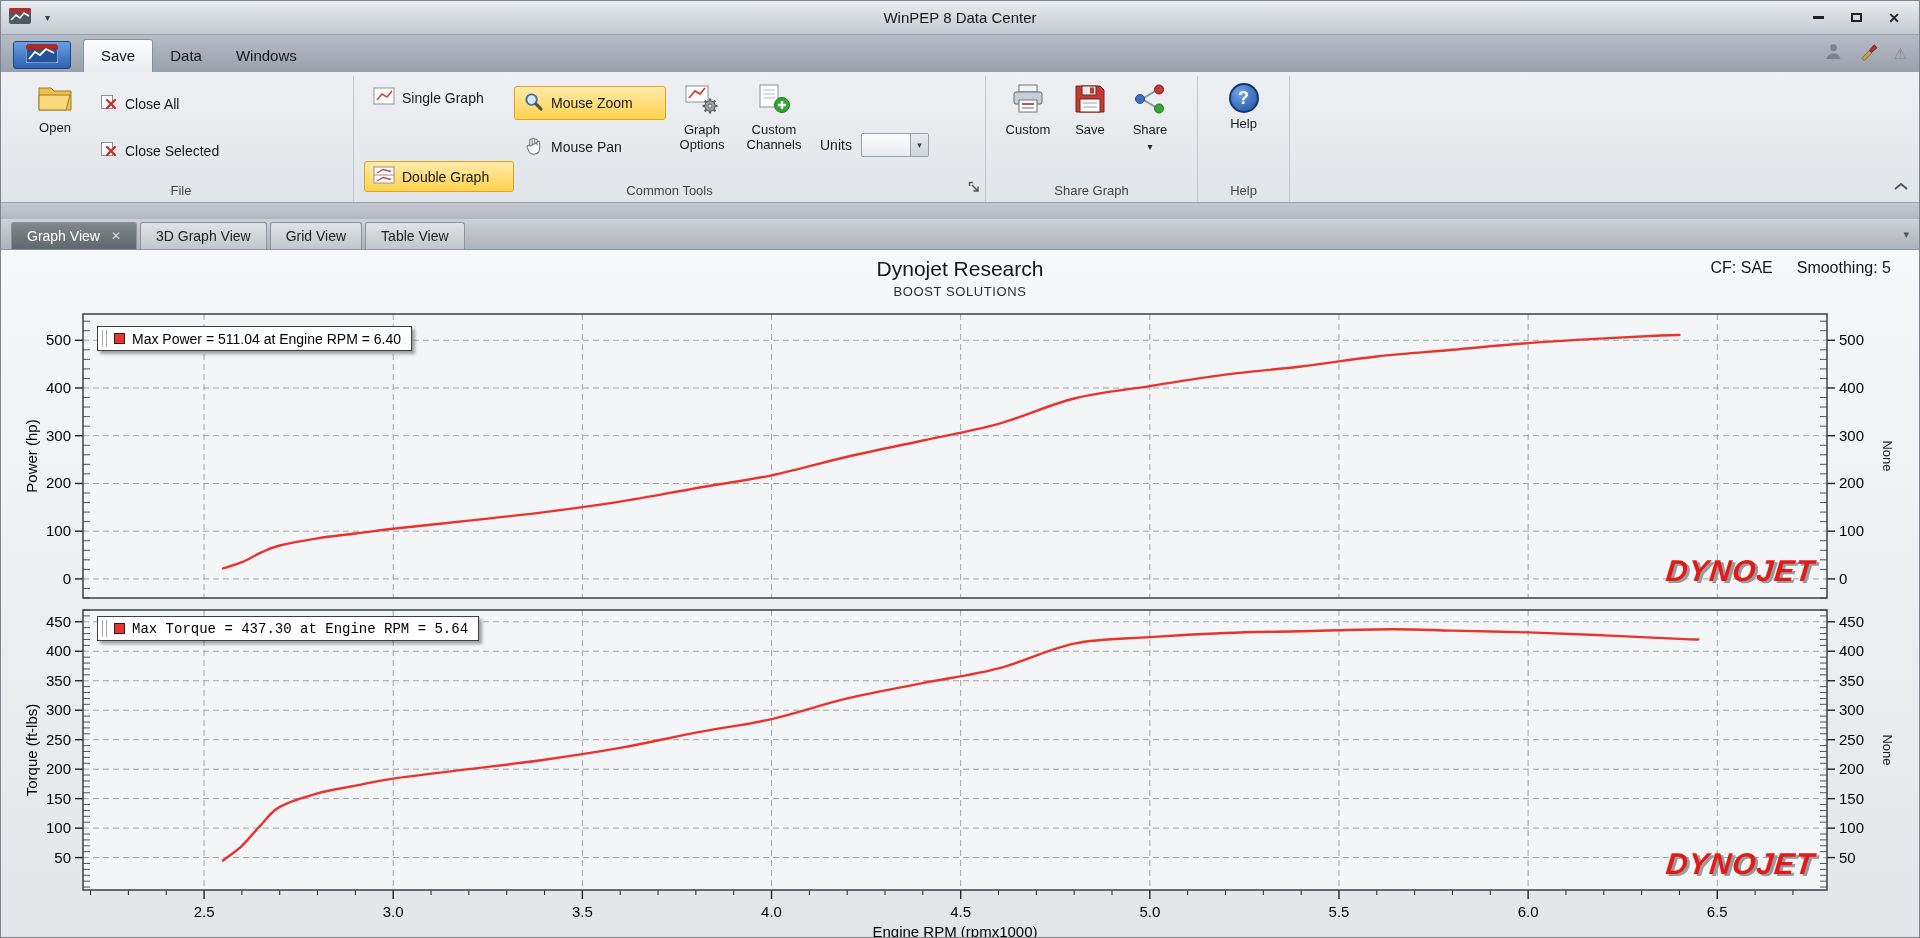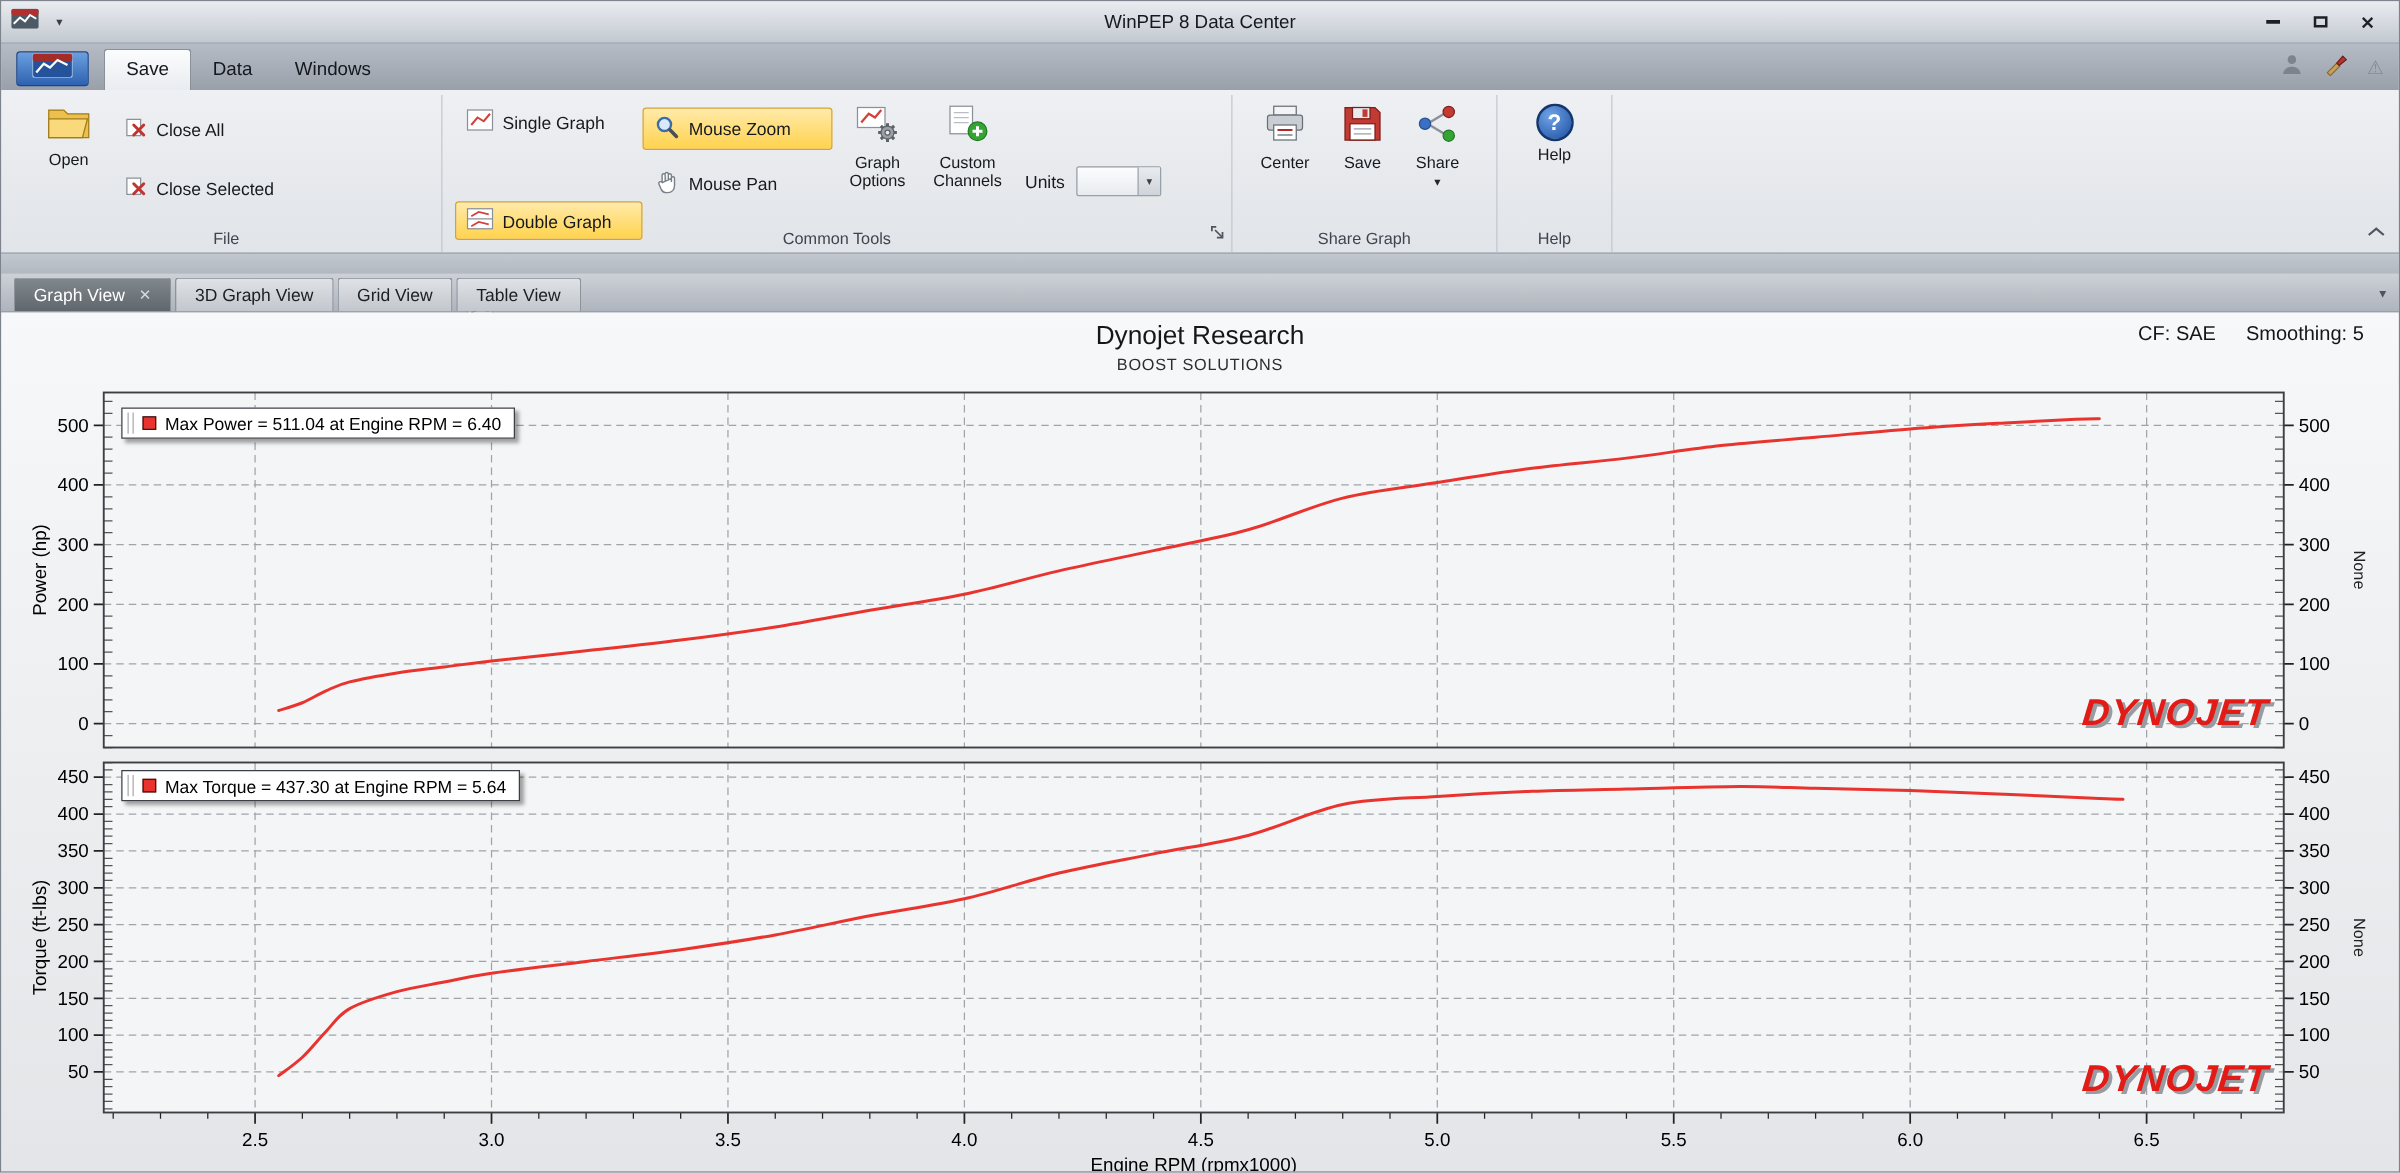--- a/index.html
+++ b/index.html
@@ -300,21 +300,21 @@
         <div class="bigbtn" style="width:64px;">
           <span>
             <svg width="36" height="32" viewBox="0 0 36 32">
                 <rect x="9" y="2" width="18" height="7" fill="#f2f3f4" stroke="#6a7077"></rect>
                 <rect x="4" y="9" width="28" height="12" rx="2" fill="#c9ced4" stroke="#6a7077"></rect>
                 <rect x="9" y="17" width="18" height="12" fill="#fff" stroke="#6a7077"></rect>
                 <line x1="12" y1="21" x2="24" y2="21" stroke="#b02a26" stroke-width="1.6"></line>
                 <line x1="12" y1="25" x2="24" y2="25" stroke="#9aa0a6" stroke-width="1.6"></line>
               </svg>
           </span>
-          <span>Center</span>
+          <span>Custom</span>
         </div>
         <div class="bigbtn" style="width:60px;">
           <span>
             <svg width="34" height="32" viewBox="0 0 34 32">
                 <path d="M3 3h24l4 4v22H3z" fill="#c23a34" stroke="#7c1f1b"></path>
                 <rect x="9" y="3" width="14" height="9" fill="#e8eaec" stroke="#7c1f1b"></rect>
                 <rect x="17" y="4.5" width="4" height="6" fill="#c23a34"></rect>
                 <rect x="7" y="16" width="20" height="13" fill="#fff" stroke="#7c1f1b"></rect>
                 <line x1="10" y1="20" x2="24" y2="20" stroke="#9aa0a6"></line>
                 <line x1="10" y1="24" x2="24" y2="24" stroke="#9aa0a6"></line>
@@ -671,21 +671,21 @@
           <text x="1128.82863340564" y="311" text-anchor="middle" font-size="15" fill="#000">5.0</text>
           <text x="1317.9826464208245" y="311" text-anchor="middle" font-size="15" fill="#000">5.5</text>
           <text x="1507.1366594360088" y="311" text-anchor="middle" font-size="15" fill="#000">6.0</text>
           <text x="1696.2906724511934" y="311" text-anchor="middle" font-size="15" fill="#000">6.5</text>
           <text x="934" y="331" text-anchor="middle" font-size="15" fill="#000">Engine RPM (rpmx1000)</text>
           <path d="M201.97396963123634 254.52631578947367C205.12653651482276 252.0701754385965 214.58423716558207 245.68421052631578 220.88937093275487 239.78947368421052C227.19450469992768 233.89473684210526 233.49963846710045 225.6421052631579 239.80477223427326 219.1578947368421C246.10990600144606 212.67368421052632 249.26247288503257 206.18947368421053 258.7201735357918 200.8842105263158C268.177874186551 195.57894736842107 283.94070860448295 190.86315789473684 296.55097613882856 187.32631578947368C309.16124367317417 183.78947368421052 321.77151120751984 182.11929824561406 334.38177874186545 179.66315789473686C346.99204627621106 177.20701754385965 353.2971800433839 175.34035087719298 372.21258134490233 172.58947368421053C391.1279826464208 169.8385964912281 422.653651482285 166.30175438596493 447.8741865509762 163.1578947368421C473.09472161966744 160.0140350877193 498.3152566883585 157.26315789473685 523.5357917570498 153.7263157894737C548.756326825741 150.18947368421053 573.9768618944325 146.4561403508772 599.1973969631238 141.93684210526317C624.417932031815 137.41754385964913 649.6384671005061 131.42456140350876 674.8590021691973 126.61052631578947C700.0795372378885 121.79649122807017 725.30007230658 118.75087719298246 750.5206073752712 113.05263157894737C775.7411424439624 107.35438596491228 800.9616775126538 98.4140350877193 826.182212581345 92.42105263157895C851.4027476500362 86.42807017543859 876.6232827187276 82.10526315789474 901.8438177874189 77.09473684210526C927.0643528561101 72.08421052631579 952.284887924801 68.94035087719298 977.5054229934922 62.357894736842105C1002.7259580621834 55.77543859649123 1027.9464931308748 42.80701754385965 1053.1670281995662 37.6C1078.3875632682575 32.39298245614035 1103.6080983369486 32.88421052631579 1128.82863340564 31.11578947368421C1154.0491684743313 29.34736842105263 1179.2697035430224 27.971929824561403 1204.4902386117137 26.989473684210527C1229.710773680405 26.00701754385965 1252.4092552422273 25.84 1280.1518438177877 25.221052631578946C1307.894432393348 24.602105263157892 1345.7252349963846 23.37403508771929 1370.9457700650757 23.275789473684203C1396.1663051337669 23.177543859649116 1408.7765726681127 24.110877192982457 1431.475054229935 24.63157894736842C1454.1735357917573 25.152280701754385 1481.9161243673175 25.614035087719298 1507.1366594360088 26.4C1532.3571945047001 27.1859649122807 1557.577729573391 28.266666666666666 1582.7982646420824 29.347368421052632C1608.0187997107737 30.4280701754386 1642.6970354302246 32.19649122807018 1658.4598698481566 32.88421052631579C1674.2227042660886 33.5719298245614 1674.2227042660884 33.37543859649123 1677.3752711496747 33.473684210526315" fill="none" stroke="#e8332e" stroke-width="2.4" stroke-linejoin="round" stroke-linecap="round"></path>
           <rect x="62" y="4" width="1744" height="280" fill="none" stroke="#3b3f44" stroke-width="1.5"></rect>
           <text x="16" y="144" text-anchor="middle" font-size="15" fill="#000" transform="rotate(-90 16 144)">Torque (ft-lbs)</text>
           <text x="1862" y="144" text-anchor="middle" font-size="13" fill="#222" transform="rotate(90 1862 144)">None</text>
         </svg>
-      <div class="legend" style="left:76px;top:10px;">
+      <div class="legend" style="left:76px;top:10px;font-family:Liberation Mono, monospace;">
         <span class="lg-grip"></span>
         <span class="lg-chip"></span>
         <span>Max Torque = 437.30 at Engine RPM = 5.64</span>
       </div>
       <div class="watermark" style="right:86px;bottom:58px;">DYNOJET</div>
     </div>
   </div>
 </div>
 
 </body></html>

